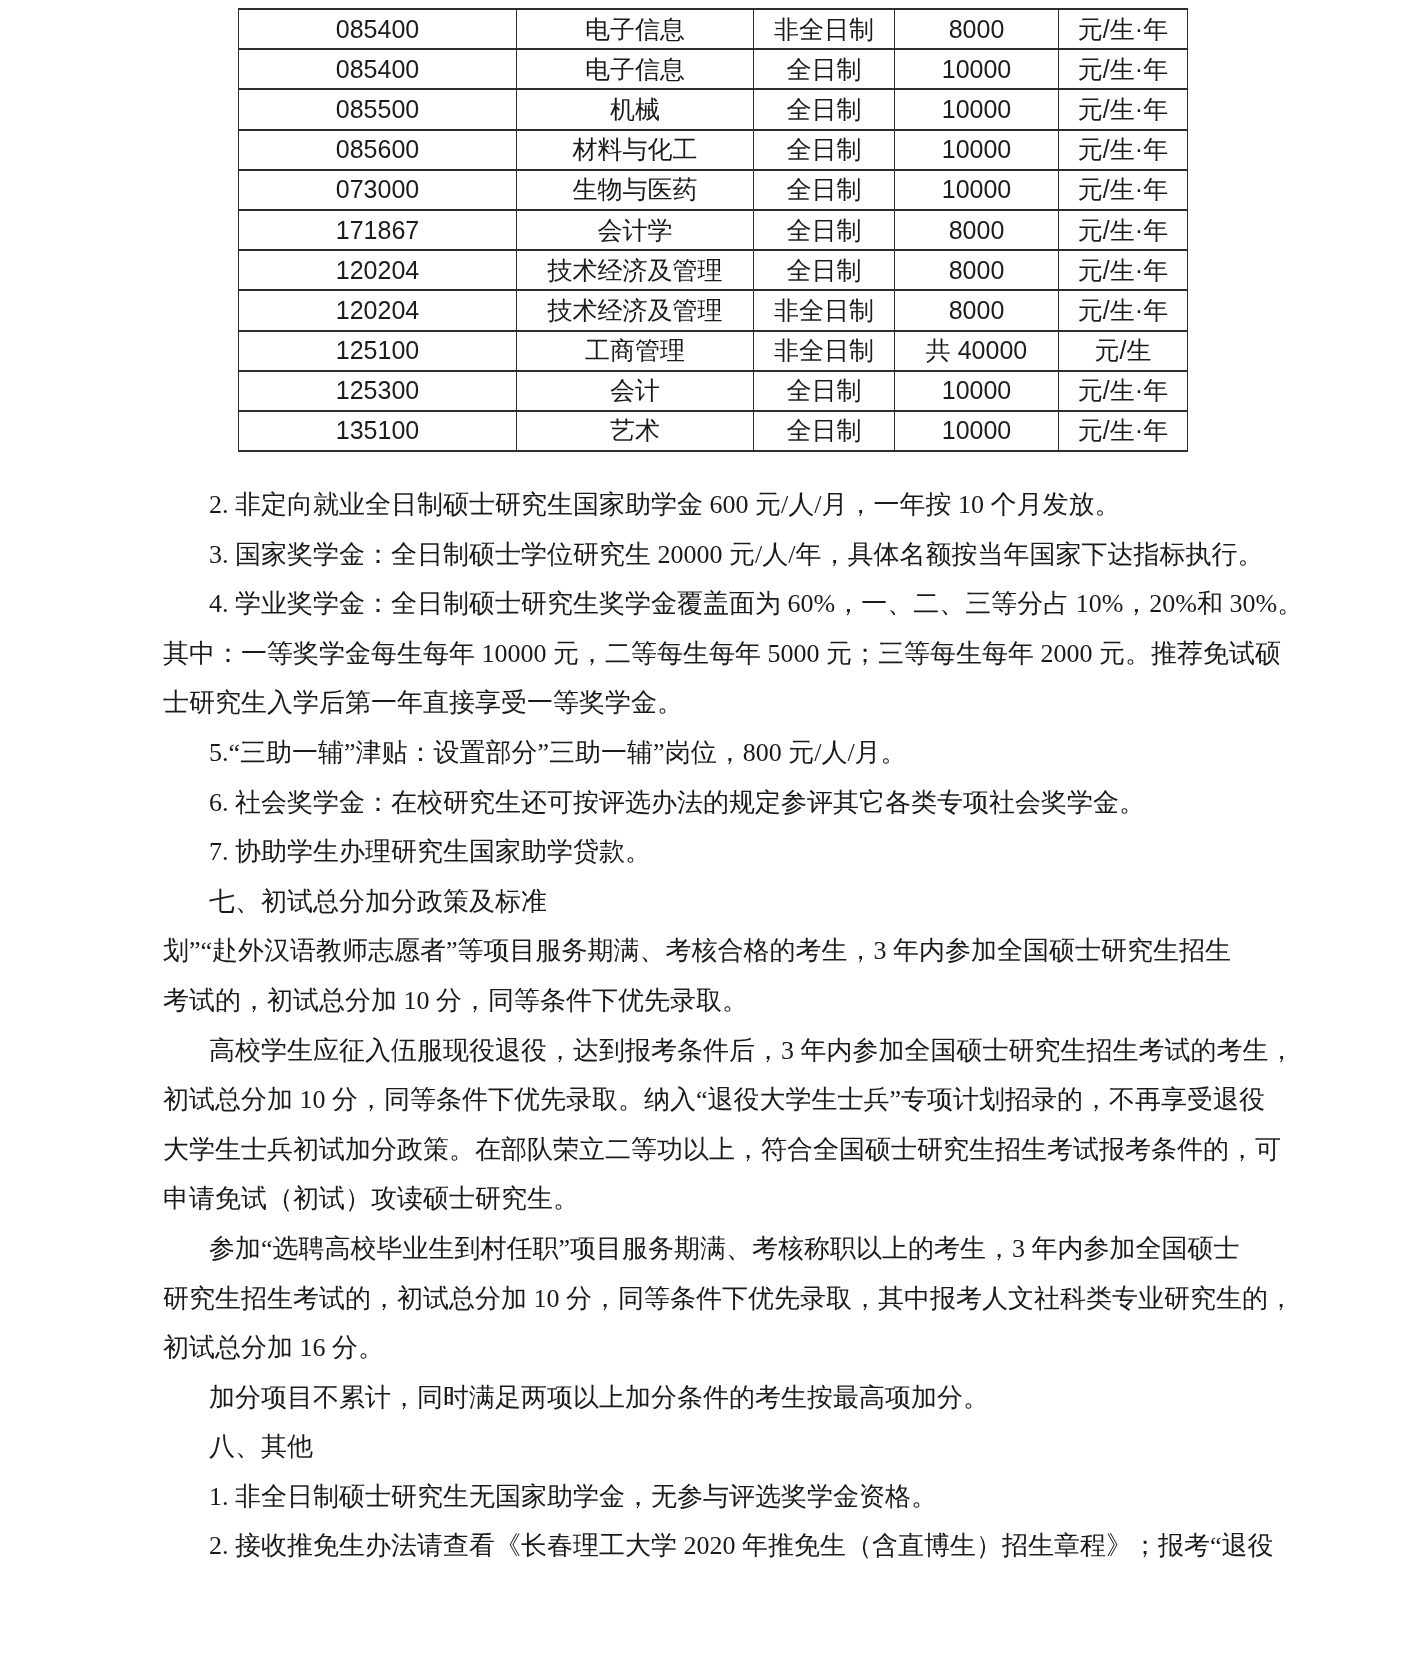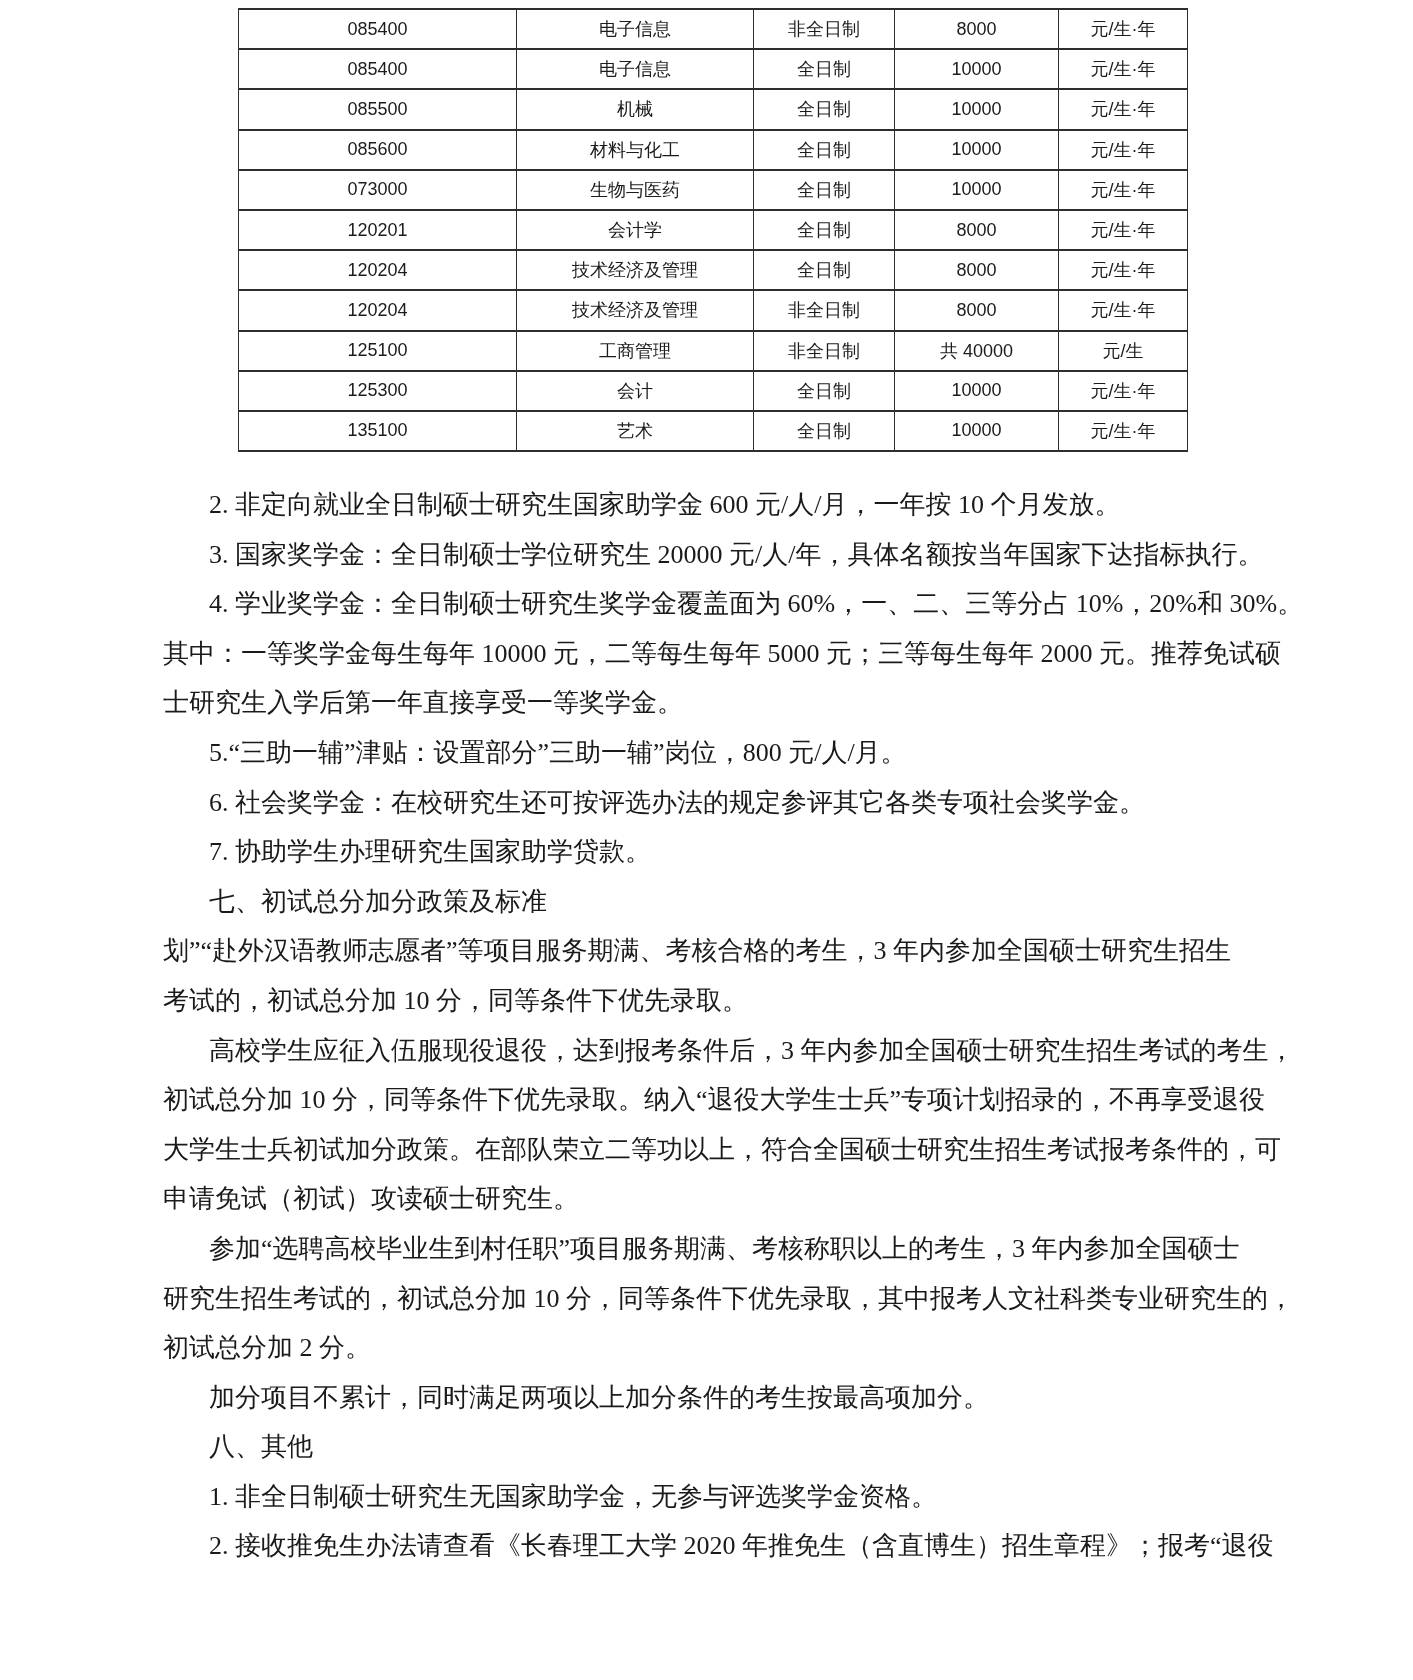--- a/index.html
+++ b/index.html
@@ -23,21 +23,21 @@
 
   
   table.fee-table {
     position: absolute;
     left: 238px;
     top: 8px;
     width: 949px;
     border-collapse: collapse;
     table-layout: fixed;
     font-family: "Liberation Sans", "DejaVu Sans", sans-serif;
-    font-size: 18px;
+    font-size: 25px;
     color: #1b1b1b;
   }
   table.fee-table td {
     border: 2px solid #2e2e2e;
     border-left-width: 1px;
     border-right-width: 1px;
     height: 38.2px;
     text-align: center;
     vertical-align: middle;
     padding: 0;
@@ -112,21 +112,21 @@
           <td>元/生·年</td>
         </tr>
         <tr>
           <td>073000</td>
           <td>生物与医药</td>
           <td>全日制</td>
           <td>10000</td>
           <td>元/生·年</td>
         </tr>
         <tr>
-          <td>120201</td>
+          <td>171867</td>
           <td>会计学</td>
           <td>全日制</td>
           <td>8000</td>
           <td>元/生·年</td>
         </tr>
         <tr>
           <td>120204</td>
           <td>技术经济及管理</td>
           <td>全日制</td>
           <td>8000</td>
@@ -174,20 +174,20 @@
       <div class="line indent">7. 协助学生办理研究生国家助学贷款。</div>
       <div class="line indent">七、初试总分加分政策及标准</div>
       <div class="line">划”“赴外汉语教师志愿者”等项目服务期满、考核合格的考生，3 年内参加全国硕士研究生招生</div>
       <div class="line">考试的，初试总分加 10 分，同等条件下优先录取。</div>
       <div class="line indent">高校学生应征入伍服现役退役，达到报考条件后，3 年内参加全国硕士研究生招生考试的考生，</div>
       <div class="line">初试总分加 10 分，同等条件下优先录取。纳入“退役大学生士兵”专项计划招录的，不再享受退役</div>
       <div class="line">大学生士兵初试加分政策。在部队荣立二等功以上，符合全国硕士研究生招生考试报考条件的，可</div>
       <div class="line">申请免试（初试）攻读硕士研究生。</div>
       <div class="line indent">参加“选聘高校毕业生到村任职”项目服务期满、考核称职以上的考生，3 年内参加全国硕士</div>
       <div class="line">研究生招生考试的，初试总分加 10 分，同等条件下优先录取，其中报考人文社科类专业研究生的，</div>
-      <div class="line">初试总分加 2 分。</div>
+      <div class="line">初试总分加 16 分。</div>
       <div class="line indent">加分项目不累计，同时满足两项以上加分条件的考生按最高项加分。</div>
       <div class="line indent">八、其他</div>
       <div class="line indent">1. 非全日制硕士研究生无国家助学金，无参与评选奖学金资格。</div>
       <div class="line indent">2. 接收推免生办法请查看《长春理工大学 2020 年推免生（含直博生）招生章程》；报考“退役</div>
     </div>
 
 </div>
 
 </body></html>

